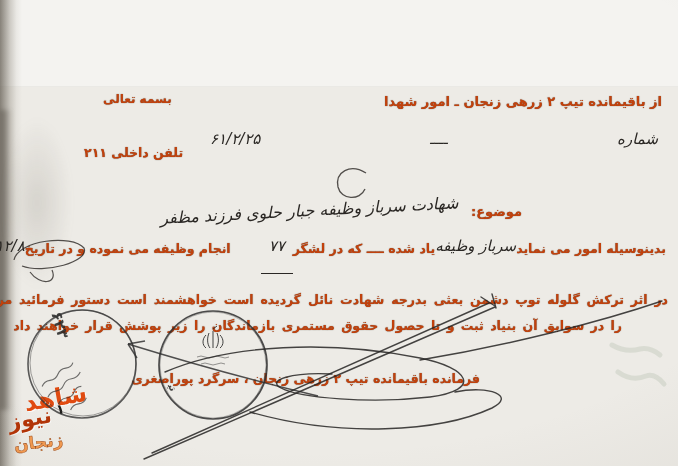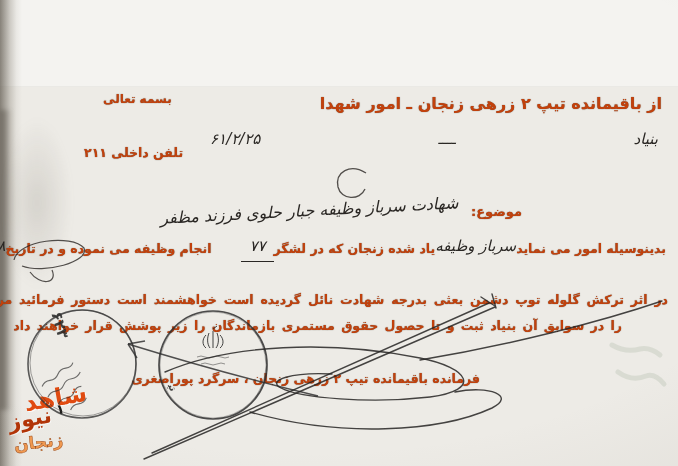--- a/index.html
+++ b/index.html
@@ -22,30 +22,30 @@
     background:radial-gradient(closest-side, rgba(110,104,92,.18), transparent);filter:blur(3px);}
 
   
   .typed{font-weight:bold;color:#c2410c;text-shadow:0 0 1px rgba(36,33,25,.75);letter-spacing:.2px;}
   .hand{color:#2a2724;font-style:italic;}
   .abs{position:absolute;white-space:nowrap;}
 
   .bismillah{left:103px;top:92px;font-size:12px;}
   .phone{left:84px;top:145px;font-size:12.5px;}
 
-  .from-line{top:94px;right:16px;font-size:16px;margin-left:48px;}
+  .from-line{top:94px;right:16px;font-size:13px;margin-left:48px;}
   .number-line{top:130px;right:20px;left:210px;display:flex;direction:rtl;align-items:baseline;justify-content:space-between;font-size:14px;}
   .number-line .hand{font-size:15px;}
   .to-line{top:171px;right:12px;font-size:13px;letter-spacing:.6px;}
   .subject-line{top:201px;right:156px;font-size:13px;}
   .subject-line .hand{font-size:16px;display:inline-block;transform:rotate(-3deg);margin-right:8px;}
 
   .body-line1{top:239px;right:12px;left:16px;display:flex;direction:rtl;align-items:baseline;justify-content:space-between;font-size:12.5px;}
   .body-line1 .hand{font-size:15px;position:relative;top:-2px;}
-  .hw-77{border-bottom:1.6px solid #2a2724;padding:0 8px 6px 8px;margin-left:30px;font-size:16px;}
+  .hw-77{border-bottom:1.6px solid #2a2724;padding:0 8px 18px 8px;margin-left:30px;font-size:16px;}
   .body-line2{top:292px;right:10px;font-size:12.5px;word-spacing:2.5px;}
   .body-line3{top:318px;right:56px;font-size:12.5px;word-spacing:2px;margin-left:19px;}
   .signature-line{top:371px;right:198px;font-size:12.5px;}
 
   
   .stamp-left-num{position:absolute;left:46px;top:316px;font-weight:bold;color:rgba(40,40,40,.88);
     font-size:15px;transform:rotate(74deg);letter-spacing:4px;}
 
   
   .wm{position:absolute;font-weight:900;line-height:1;}
@@ -66,35 +66,35 @@
   <div class="left-band2"></div>
   <div class="smudge-top-left"></div>
   <div class="vignette"></div>
 
   <div class="abs typed bismillah">بسمه تعالی</div>
   <div class="abs typed phone">تلفن داخلی ۲۱۱</div>
 
   <div class="abs typed from-line">از باقیمانده تیپ ۲ زرهی زنجان ـ امور شهدا</div>
 
   <div class="abs number-line">
-    <span class="hand">بنیاد</span>
+    <span class="hand">شماره</span>
     <span class="hand">ــــ</span>
     <span class="hand">۶۱/۲/۲۵</span>
   </div>
 
 
   <div class="abs subject-line">
     <span class="typed">موضوع:</span>
     <span class="hand">شهادت سرباز وظیفه جبار حلوی فرزند مظفر</span>
   </div>
 
   <div class="abs body-line1">
     <span class="typed">بدینوسیله امور می نماید</span>
     <span class="hand">سرباز وظیفه</span>
-    <span class="typed">یاد شده زنجان که در لشگر</span>
+    <span class="typed">یاد شده ــــ که در لشگر</span>
     <span class="hand hw-77">۷۷</span>
     <span class="typed">انجام وظیفه می نموده و در تاریخ</span>
     <span class="hand">۶۱/۱۲/۸ م</span>
   </div>
 
   <div class="abs typed body-line2">در اثر ترکش گلوله توپ دشمن بعثی بدرجه شهادت نائل گردیده است خواهشمند است دستور فرمائید مراتب</div>
   <div class="abs typed body-line3">را در سوابق آن بنیاد ثبت و تا حصول حقوق مستمری بازماندگان را زیر پوشش قرار خواهند داد</div>
   <div class="abs typed signature-line">فرمانده باقیمانده تیپ ۲ زرهی زنجان ، سرگرد پوراصغری</div>
 
   <div class="stamp-left-num">۶۲۳</div>

